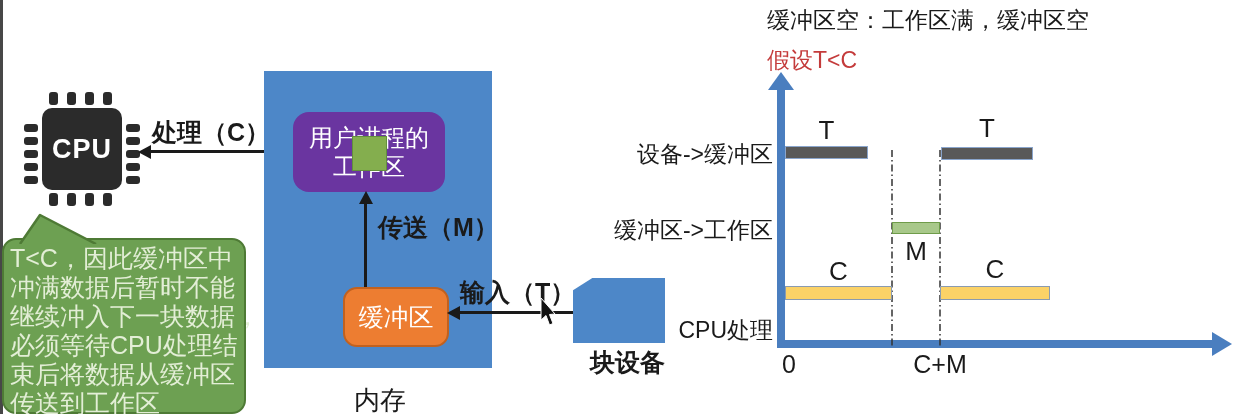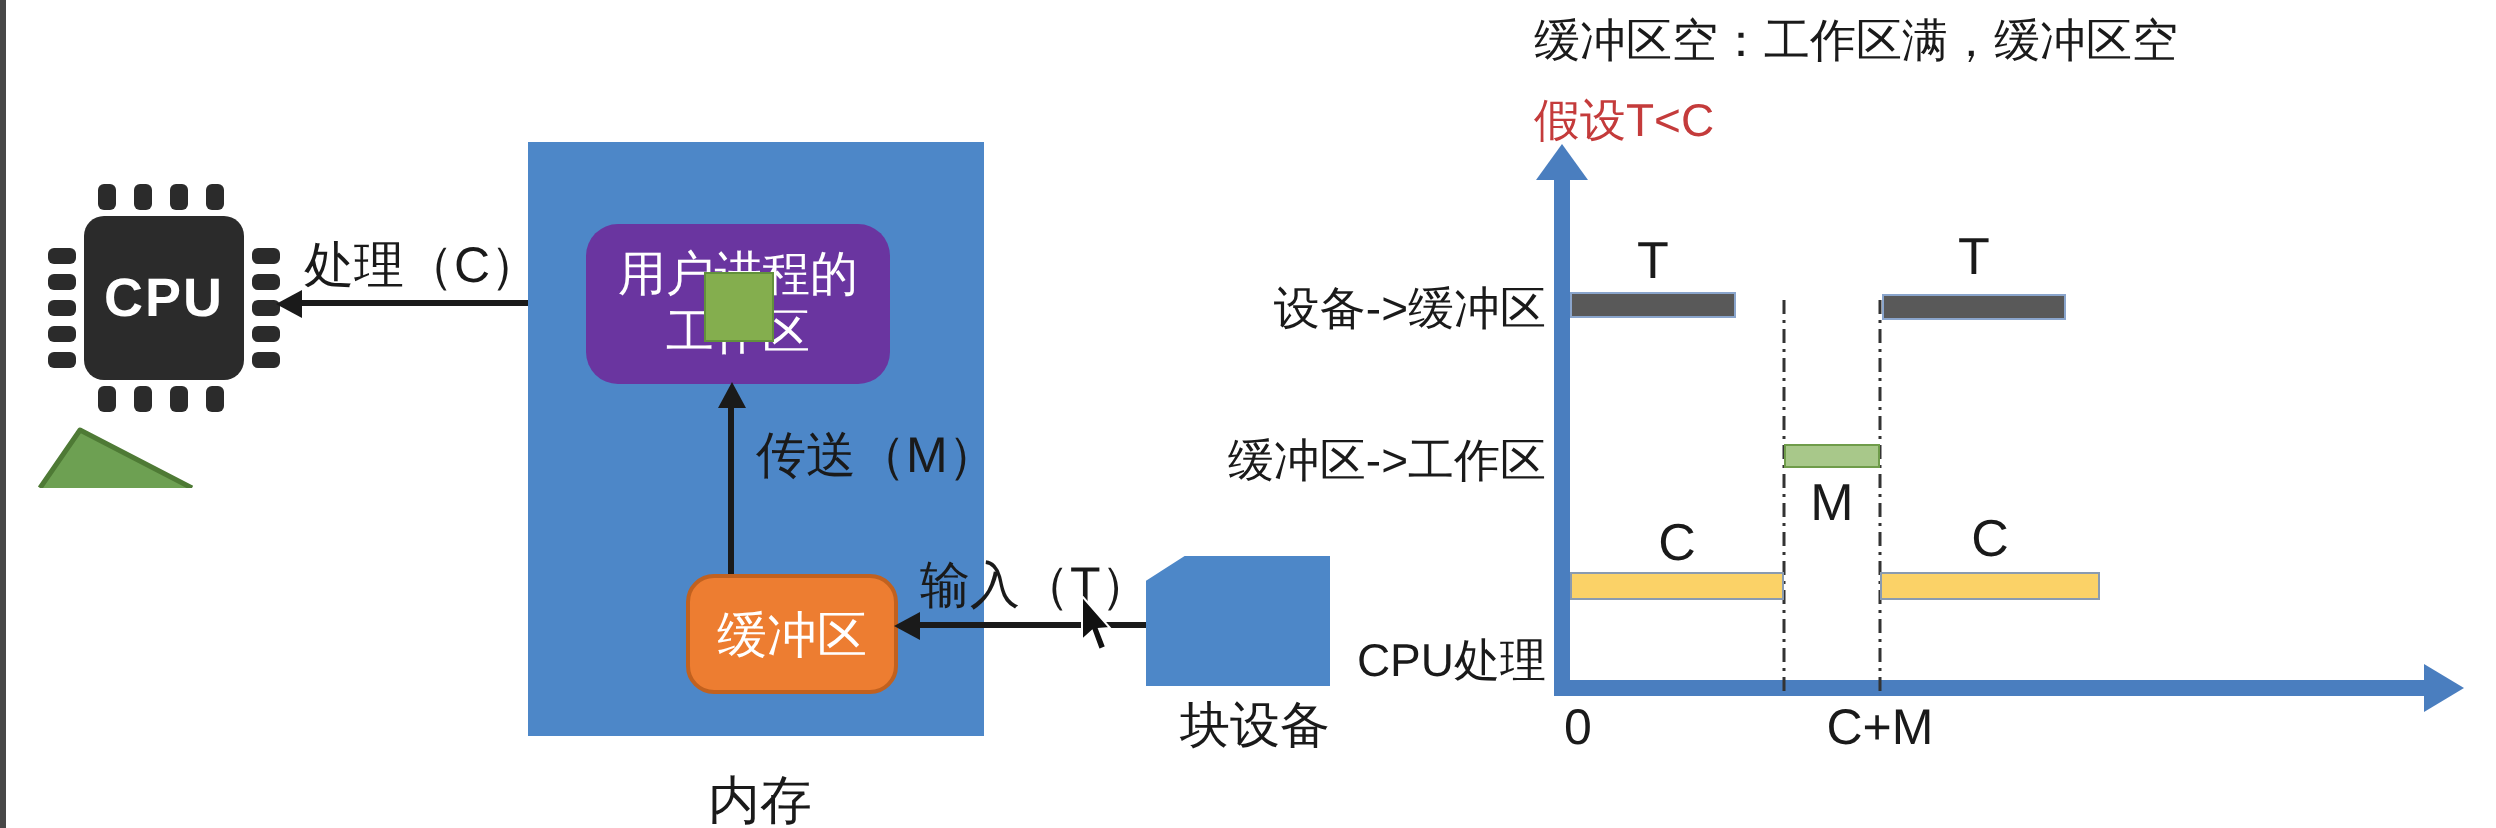--- a/index.html
+++ b/index.html
@@ -47,21 +47,21 @@
   .bar.gray{background:#595959;border:1px solid #8aa5cc;height:13px;}
   .bar.green{background:#a8c88a;border:1px solid #6f9c4a;height:12px;}
   .bar.yellow{background:#fbd267;border:1px solid #8a9bb0;height:14px;}
   .bar-lbl{position:absolute;text-align:center;font-size:26px;color:#1a1a1a;}
   .row-lbl{position:absolute;text-align:right;font-size:23px;color:#1a1a1a;white-space:nowrap;}
   .tick-lbl{position:absolute;text-align:center;font-size:25px;color:#1a1a1a;}
 
   .hdr1{left:767px;top:5px;font-size:23px;color:#1a1a1a;}
   .hdr2{left:767px;top:33px;font-size:23px;color:#c43b3b;margin-top:12px;}
 
-  .fs25{font-size:25px;} .fs26{font-size:26px;}
+  .fs25{font-size:25px;font-weight:bold;} .fs26{font-size:26px;}
 </style>
 </head>
 <body>
 
 <div id="canvas">
 
   <div class="abs edge-strip"></div>
 
   <div class="abs hdr1 lbl">缓冲区空：工作区满，缓冲区空</div>
   <div class="abs hdr2 lbl">假设T&lt;C</div>
@@ -115,20 +115,30 @@
 
   <svg class="abs" style="left:538px;top:298px;" width="20" height="30" viewBox="0 0 20 30">
     <path d="M3,0 L3,22 L8,17.5 L11.5,27 L15,25.5 L11.5,16.5 L17,16 Z" fill="#111" stroke="#fff" stroke-width="1"></path>
   </svg>
 
   <div class="abs blockdev"></div>
   <div class="abs lbl fs25" style="left:573px;top:346px;width:92px;text-align:right;">块设备</div>
 
   <div class="abs lbl fs26" style="left:340px;top:383px;width:80px;text-align:center;">内存</div>
 
+  <div class="abs bubble">
+    <div class="bubble-text">
+      <div>T&lt;C，因此缓冲区中</div>
+      <div>冲满数据后暂时不能</div>
+      <div>继续冲入下一块数据，</div>
+      <div>必须等待CPU处理结</div>
+      <div>束后将数据从缓冲区</div>
+      <div>传送到工作区</div>
+    </div>
+  </div>
   <svg class="abs" style="left:16px;top:212px;" width="82" height="32" viewBox="0 0 82 32">
     <path d="M4,32 L24,3 L80,32" fill="#6da052" stroke="#4e7a35" stroke-width="2.5" stroke-linejoin="round"></path>
   </svg>
 
   <div class="abs vaxis"></div>
   <div class="abs vaxis-head"></div>
   <div class="abs haxis"></div>
   <div class="abs haxis-head"></div>
 
   <svg class="abs" style="left:888px;top:150px;" width="58" height="196" viewBox="0 0 58 196">

